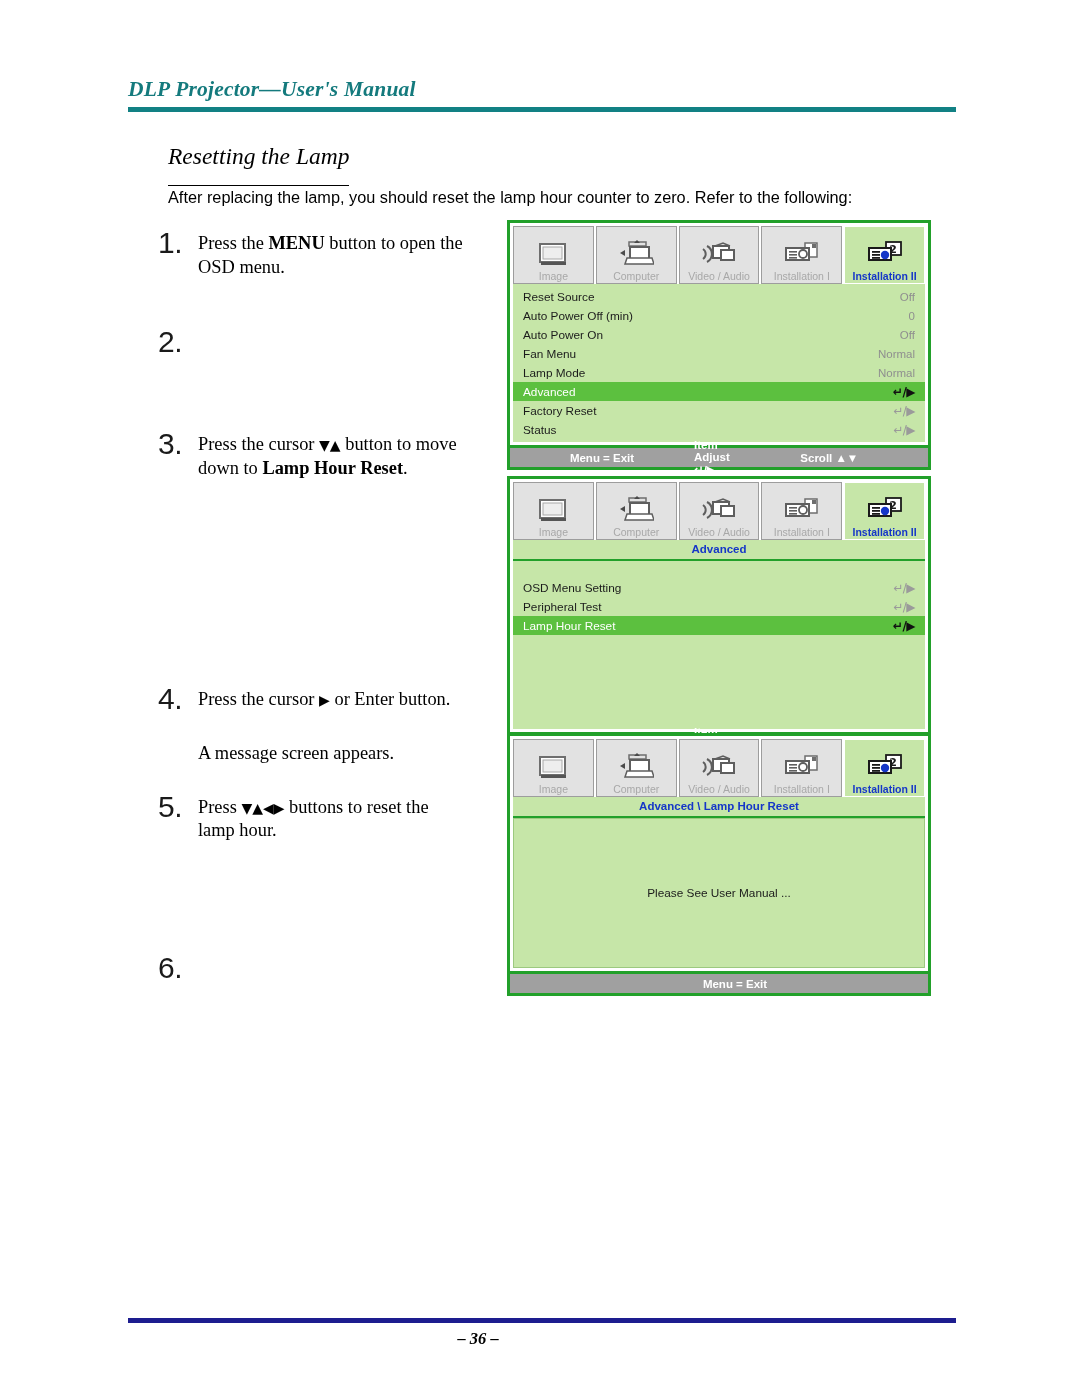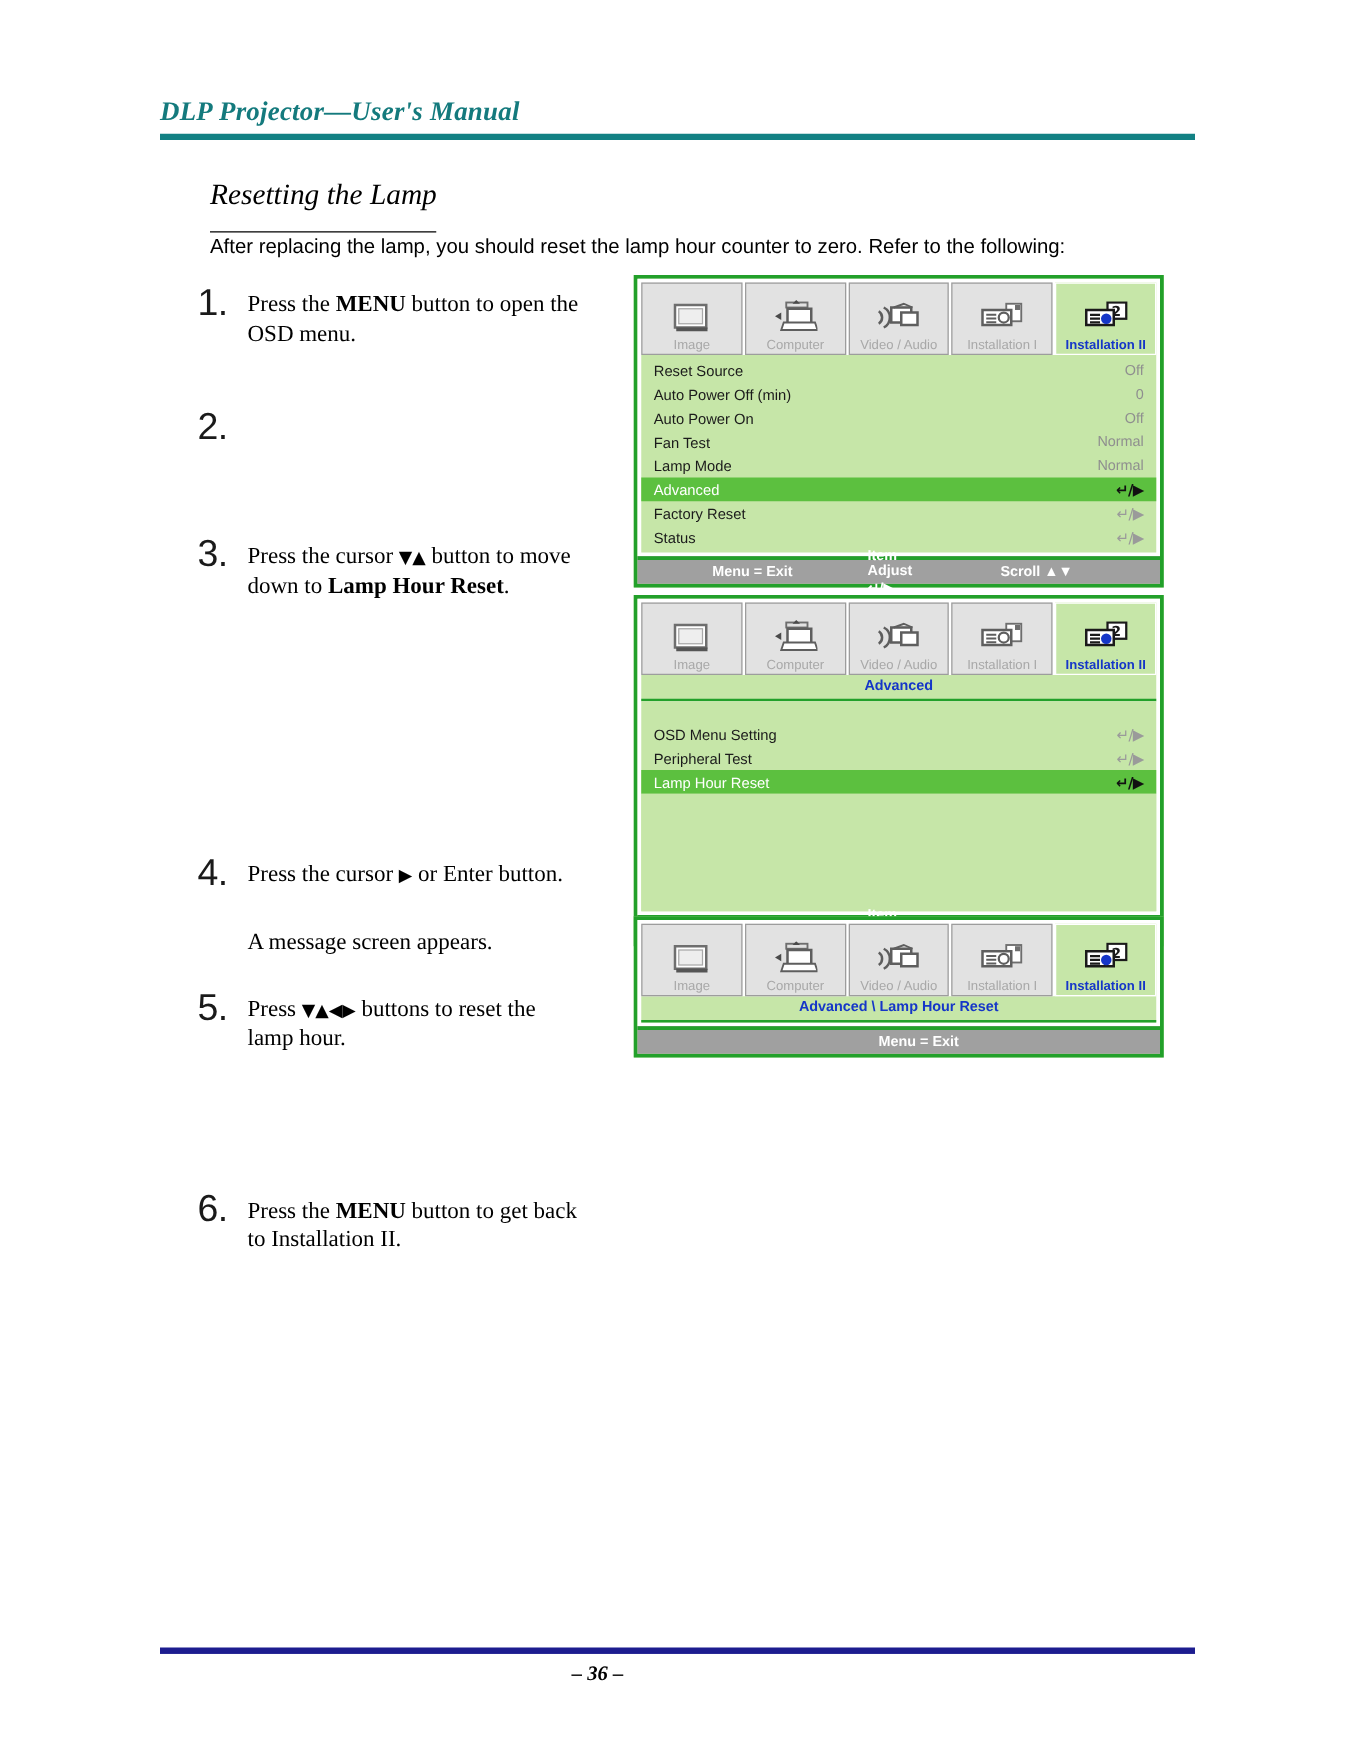--- a/index.html
+++ b/index.html
@@ -328,23 +328,20 @@
     <div class="step" style="margin-top:26px;">
       <div class="step-num">5.</div>
       <div class="step-body">
         Press <span class="arrow">▼▲◀▶</span> buttons to reset the<br>
         lamp hour.
       </div>
     </div>
 
     <div class="step" style="margin-top:110px;">
       <div class="step-num">6.</div>
-      <div class="step-body">
-        Press the <b>MENU</b> button to get back<br>to Installation II.
-      </div>
     </div>
 
   </div>
 
   <div class="osd" style="left:507px; top:220px;">
     <div class="osd-inner">
 
       <div class="osd-tabs">
         <div class="osd-tab">
           <div class="osd-tab-icon">
@@ -421,21 +418,21 @@
         </div>
         <div class="osd-row">
           <span>Auto Power Off (min)</span>
           <span class="osd-row-value">0</span>
         </div>
         <div class="osd-row">
           <span>Auto Power On</span>
           <span class="osd-row-value">Off</span>
         </div>
         <div class="osd-row">
-          <span>Fan Test</span>
+          <span>Fan Menu</span>
           <span class="osd-row-value">Normal</span>
         </div>
         <div class="osd-row">
           <span>Lamp Mode</span>
           <span class="osd-row-value">Normal</span>
         </div>
         <div class="osd-row selected">
           <span>Advanced</span>
           <span class="osd-row-arrows glyph">↵/▶</span>
         </div>
@@ -640,20 +637,23 @@
               <rect x="6" y="13" width="8" height="1.8" fill="#1a1a1a"></rect>
               <rect x="6" y="16" width="8" height="1.8" fill="#1a1a1a"></rect>
             </svg>
           </div>
           <div class="osd-tab-label">Installation II</div>
         </div>
       </div>
 
       <div class="osd-breadcrumb">Advanced \ Lamp Hour Reset</div>
 
+      <div class="osd-message-area">
+        <span>Please See User Manual ...</span>
+      </div>
     </div>
 
     <div class="osd-statusbar single">
       <div class="seg">Menu = Exit</div>
     </div>
   </div>
 
   <div class="footer-rule"></div>
   <div class="footer-page">– 36 –</div>
 

